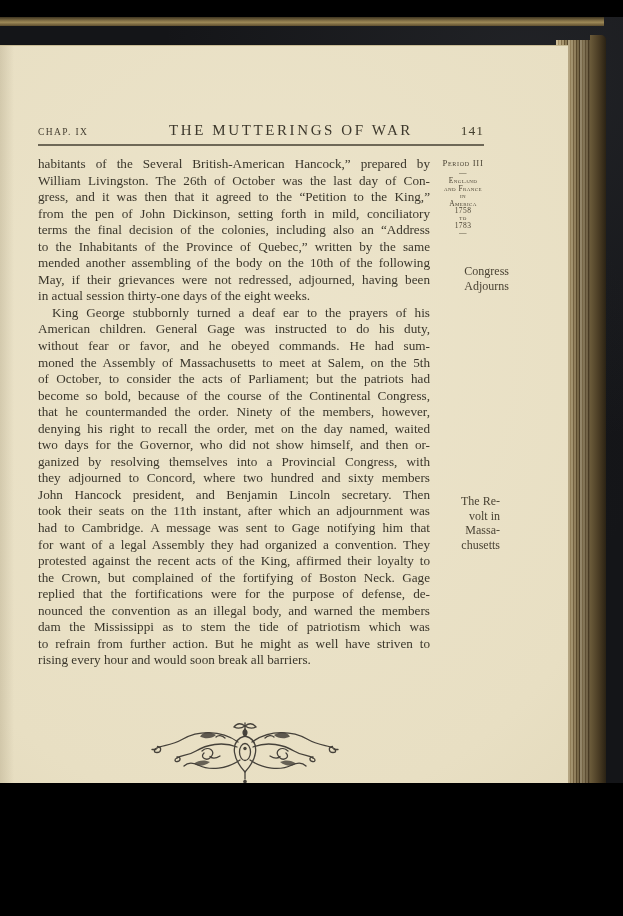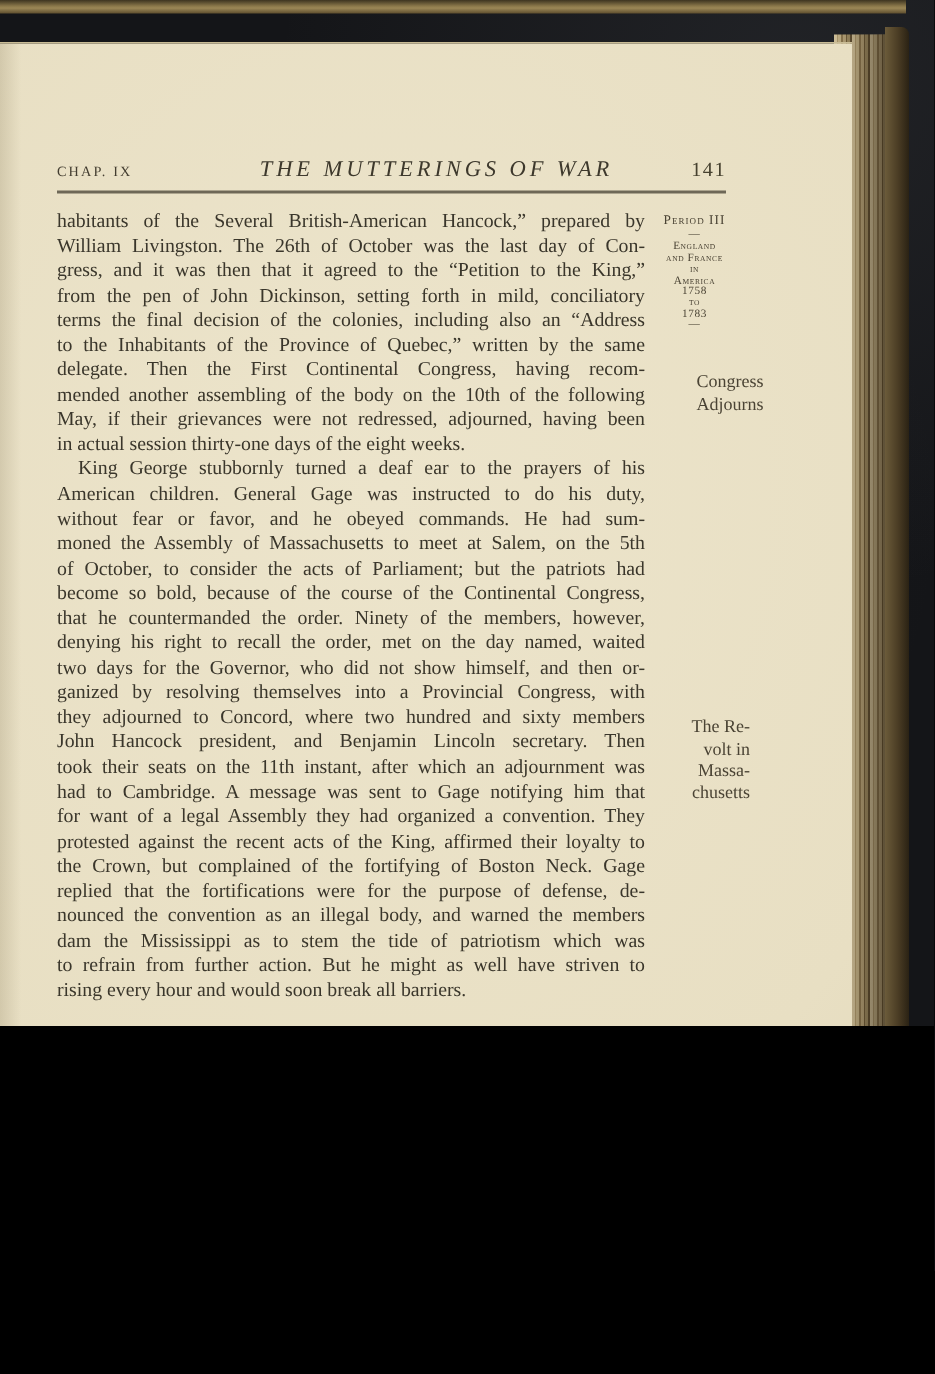--- a/index.html
+++ b/index.html
@@ -1,23 +1,24 @@
 <!DOCTYPE html>
 <html><head>
 <meta charset="utf-8">
 <style>
   html,body{margin:0;padding:0;background:#000;}
   .scene{
-    position:relative;width:623px;height:684px;overflow:hidden;
+    position:relative;width:623px;height:766px;overflow:hidden;
     background-color:#141518;
     background-image:
       radial-gradient(circle at 85% 8%, rgba(130,135,145,.12), transparent 42%),
       radial-gradient(circle at 8% 92%, rgba(130,135,145,.08), transparent 45%),
       radial-gradient(circle at 50% 50%, rgba(90,92,100,.05), transparent 70%);
     font-family:"Liberation Serif","DejaVu Serif",serif;
+    margin-top:17px;
   }
   
   .edge-top{
     position:absolute;left:0;top:21;width:604px;height:9px;
     background:linear-gradient(#3d3420,#8a774a 45%,#9b8756 60%,#5e4e2e);
   }
   
   .fore-edge{
     position:absolute;left:556px;top:23px;width:34px;height:864px;
     background:
@@ -39,21 +40,21 @@
       linear-gradient(0deg, rgba(120,100,60,.14), rgba(0,0,0,0) 10px),
       radial-gradient(ellipse 130% 100% at 45% 35%, #ece4cb 0%, #e8dfc3 55%, #e0d6b7 82%, #d6cba9 100%);
     border-top:1px solid #c9bc96;
     border-bottom:2px solid #b5a379;
   }
   .running-header{
     position:absolute;top:76px;left:38px;width:446px;
     display:flex;align-items:baseline;color:#433d30;
   }
   .chap{font-size:9.5px;letter-spacing:1.4px;width:120px;}
-  .title{font-size:15px;letter-spacing:2.6px;flex:1;text-align:center;color:#3d382c;font-style:italic;}
+  .title{font-size:15px;letter-spacing:2.6px;flex:1;text-align:center;color:#3d382c;}
   .pagenum{font-size:13.5px;width:60px;text-align:right;letter-spacing:1px;color:#46412f;}
   .rule{position:absolute;top:98px;left:38px;width:446px;height:2px;background:#6e6857;}
 
   .body-col{
     position:absolute;top:110px;left:38px;width:392px;
     font-size:13.2px;line-height:16.55px;color:#3a362b;
   }
   .tline{text-align:justify;text-align-last:justify;height:16.55px;overflow:visible;}
   .tline.last{text-align-last:left;}
   .tline.indent{text-indent:14px;}
@@ -85,21 +86,20 @@
     </div>
     <div class="rule"></div>
 
     <div class="body-col">
         <div class="tline">habitants of the Several British-American Hancock,” prepared by</div>
         <div class="tline">William Livingston. The 26th of October was the last day of Con-</div>
         <div class="tline">gress, and it was then that it agreed to the “Petition to the King,”</div>
         <div class="tline">from the pen of John Dickinson, setting forth in mild, conciliatory</div>
         <div class="tline">terms the final decision of the colonies, including also an “Address</div>
         <div class="tline">to the Inhabitants of the Province of Quebec,” written by the same</div>
-        <div class="tline">delegate. Then the First Continental Congress, having recom-</div>
         <div class="tline">mended another assembling of the body on the 10th of the following</div>
         <div class="tline">May, if their grievances were not redressed, adjourned, having been</div>
         <div class="tline last">in actual session thirty-one days of the eight weeks.</div>
         <div class="tline indent">King George stubbornly turned a deaf ear to the prayers of his</div>
         <div class="tline">American children. General Gage was instructed to do his duty,</div>
         <div class="tline">without fear or favor, and he obeyed commands. He had sum-</div>
         <div class="tline">moned the Assembly of Massachusetts to meet at Salem, on the 5th</div>
         <div class="tline">of October, to consider the acts of Parliament; but the patriots had</div>
         <div class="tline">become so bold, because of the course of the Continental Congress,</div>
         <div class="tline">that he countermanded the order. Ninety of the members, however,</div>

